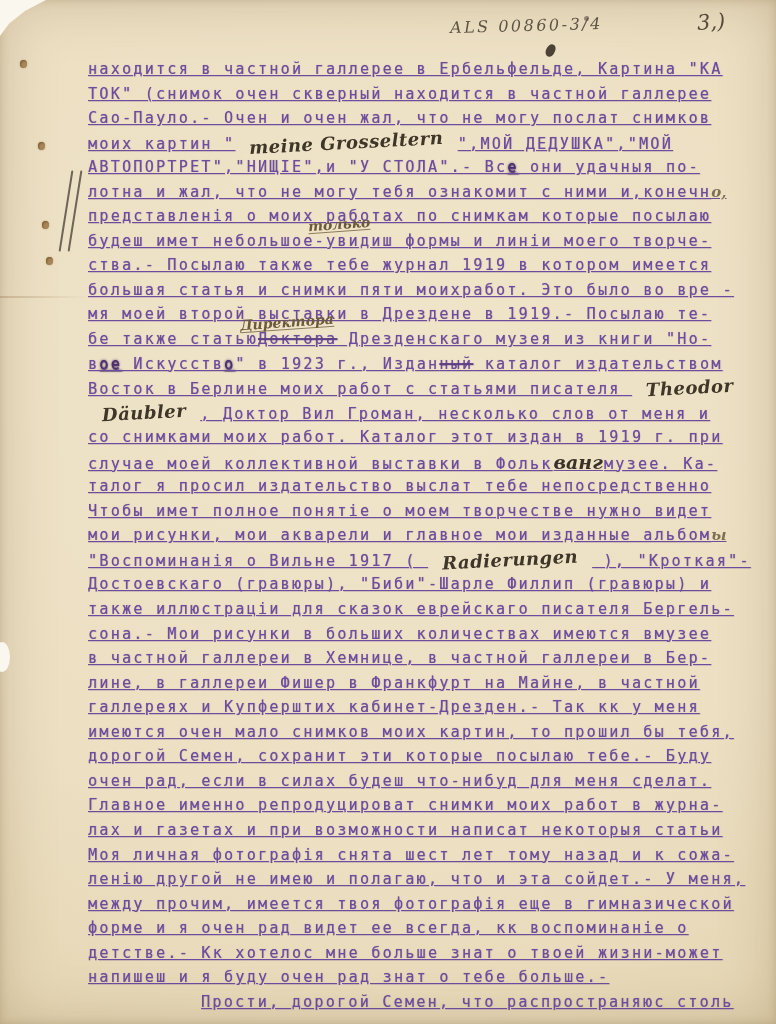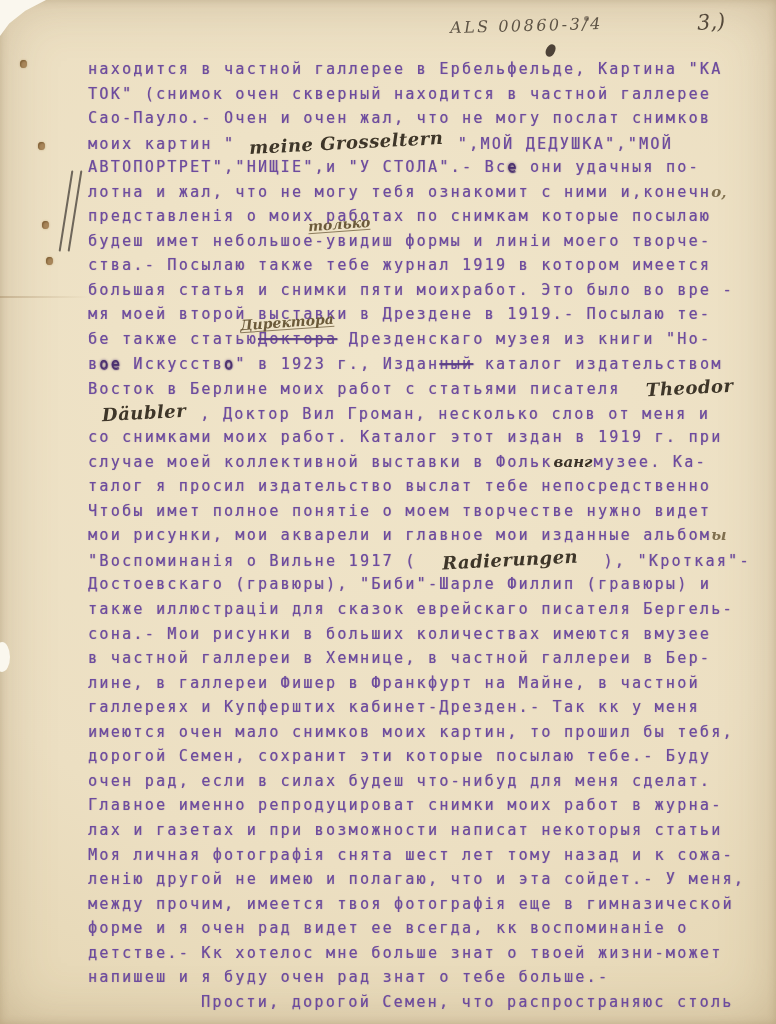--- a/index.html
+++ b/index.html
@@ -56,41 +56,41 @@
   }
   .margin-mark i:first-child { left:8px; }
   .margin-mark i:last-child  { left:17px; }
   
   .letter {
     position:absolute; left:88px; top:57px; width:672px;
     font-size:15px; line-height:24.55px; letter-spacing:2.3px;
     color:#6d4b9f; white-space:pre;
     text-shadow:0.4px 0.4px 0.8px rgba(86,52,130,0.55);
   }
-  .line { height:24.55px; }
+  .line { height:24.55px;text-decoration:underline; }
   .seg-type {}
   .seg-blob {
     color:#4a2f6e;
     text-shadow:0 0 2.5px #4a2f6e, 0.5px 0.5px 1px #4a2f6e;
   }
   .seg-strike {
     text-decoration:line-through;
     text-decoration-thickness:2px;
     text-decoration-color:rgba(90,63,133,0.9);
   }
   .seg-hand, .seg-hand-over, .seg-hand-light, .above {
     font-family:"DejaVu Serif", serif; font-style:italic; font-weight:bold;
     text-shadow:none;
   }
   .seg-hand {
     display:inline-block; color:#3e3629; font-size:18px; letter-spacing:0.5px;
     margin:0 14px; transform:rotate(-3deg);
   }
   .seg-hand-over {
-    color:#3a3228; font-size:15px; letter-spacing:0; margin:0 1px;
+    color:#3a3228; font-size:19px; letter-spacing:0; margin:0 1px;
   }
   .seg-hand-light { color:#80704f; font-size:15px; letter-spacing:0; }
   .has-above { position:relative; }
   .above {
     position:absolute; left:-18px; top:-15px; line-height:1;
     font-size:14px; color:#6b5a3a; letter-spacing:0; white-space:nowrap;
     border-bottom:1.5px solid rgba(107,90,58,0.75);
     transform:rotate(-4deg);
   }
 </style>

